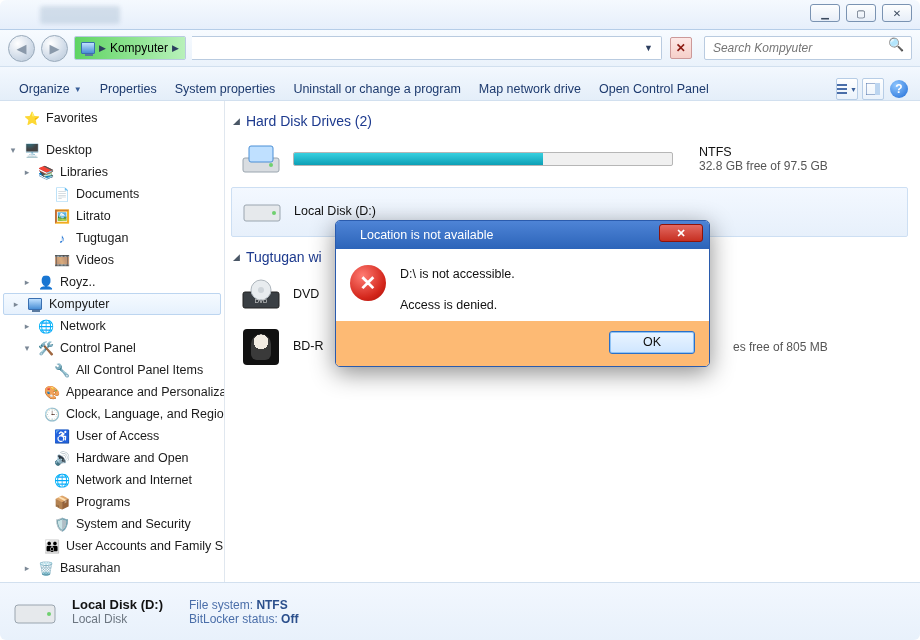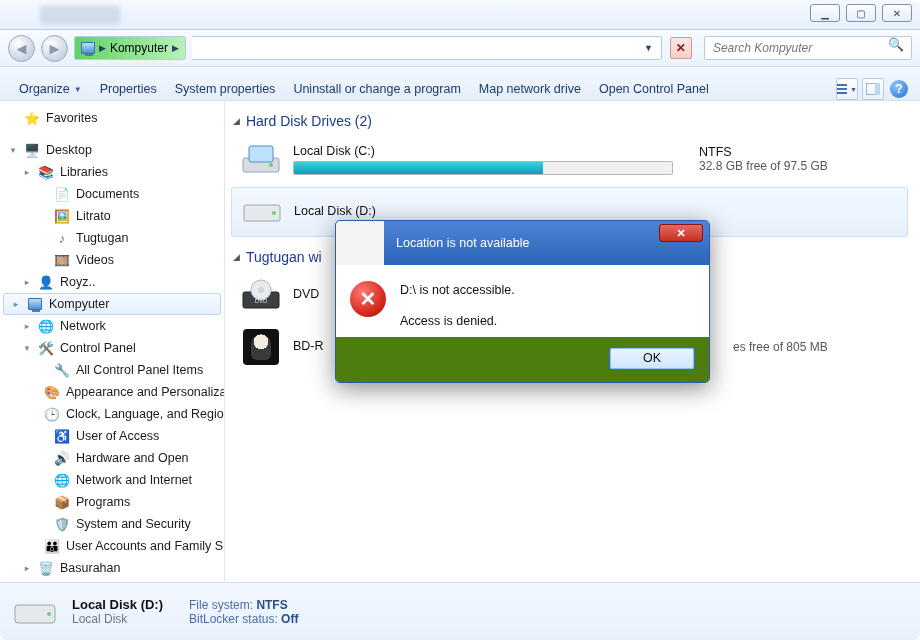--- a/index.html
+++ b/index.html
@@ -62,26 +62,26 @@
   
   .details { height:58px; background:linear-gradient(#f2f7fe,#e8f1fb); border-top:1px solid #d2e0ef; display:flex; align-items:center; padding:0 12px; gap:14px; font-size:12px; }
   .details .dic { width:46px; height:40px; display:flex; align-items:center; justify-content:center; font-size:28px; color:#7c8a96;}
   .details .dtxt strong { font-size:13px; color:#111; display:block;}
   .details .dtxt span { color:#6c7681; }
   .details .dprops { color:#4a6ea9; }
   .details .dprops b { color:#2b4f8c; font-weight:600;}
 
   
   .dialog { position:absolute; left:335px; top:220px; width:375px; border:1px solid #2a5bad; border-radius:5px; box-shadow:0 6px 24px rgba(0,0,0,.45); background:#f4f4f4; overflow:hidden;}
-  .dlgtitle { height:44px; background:linear-gradient(#4e84d6,#2c64b9); color:#fff; font-size:12.5px; display:flex; align-items:center; padding:0 12px; position:relative;margin-left:48px;}
+  .dlgtitle { height:28px; background:linear-gradient(#4e84d6,#2c64b9); color:#fff; font-size:12.5px; display:flex; align-items:center; padding:0 24px; position:relative;}
   .dlgclose { position:absolute; right:6px; top:3px; width:44px; height:18px; border-radius:3px; background:linear-gradient(#e36a62,#c62f21); border:1px solid #8e130a; display:flex; align-items:center; justify-content:center; color:#fff; font-weight:bold; font-size:11px;}
   .dlgbody { display:flex; padding:16px 16px 6px 14px; gap:14px; background:#fff;}
   .erricon { width:36px; height:36px; border-radius:50%; background:radial-gradient(circle at 35% 30%,#ff7b72,#d3261b 65%,#a50e06); display:flex; align-items:center; justify-content:center; color:#fff; font-weight:bold; font-size:20px; flex:0 0 36px;}
   .dlgtext { font-size:12.5px; color:#111; line-height:1.5; }
-  .dlgfoot { display:flex; justify-content:flex-end; padding:10px 14px 12px; background:#4d7c0f;}
+  .dlgfoot { display:flex; justify-content:flex-end; padding:10px 14px 12px; background:#fdba74;}
   .okbtn { width:86px; height:23px; border:1px solid #2a70c9; border-radius:3px; background:linear-gradient(#eaf4ff,#cfe6ff); font-size:12.5px; color:#111; box-shadow:0 0 0 1px #8fc3f5 inset; display:flex; align-items:center; justify-content:center;}
 
   .comp-icon { width:14px; height:12px; border:1px solid #3a6fb0; border-radius:1px; background:linear-gradient(#bfe0ff,#4a8fd6); position:relative;}
   .comp-icon::after { content:""; position:absolute; left:3px; bottom:-3px; width:8px; height:2px; background:#5a7aa0;}
   svg { display:block; }
 </style>
 </head>
 <body>
 
 <div class="window">
@@ -313,21 +313,20 @@
 
       <div class="drive">
         <div class="drvic">
           <svg width="40" height="34">
               <rect x="2" y="16" width="36" height="14" rx="2" fill="#d9dde1" stroke="#9aa5af"></rect>
               <rect x="8" y="4" width="24" height="16" rx="2" fill="#bfe0ff" stroke="#4a8fd6"></rect>
               <circle cx="30" cy="23" r="2" fill="#6fd06f"></circle>
             </svg>
         </div>
         <div class="drvmain">
-          <div class="drvname">Local Disk (C:)</div>
           <div class="drvbar">
               <div class="fill" style="width:66%"></div>
             </div>
         </div>
         <div class="drvinfo">
           <div class="drvfs">NTFS</div>
           <div class="drvfree">32.8 GB free of 97.5 GB</div>
         </div>
       </div>
 

